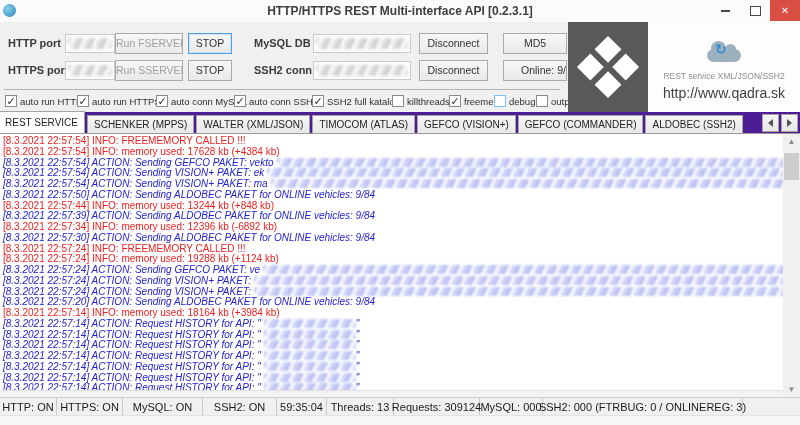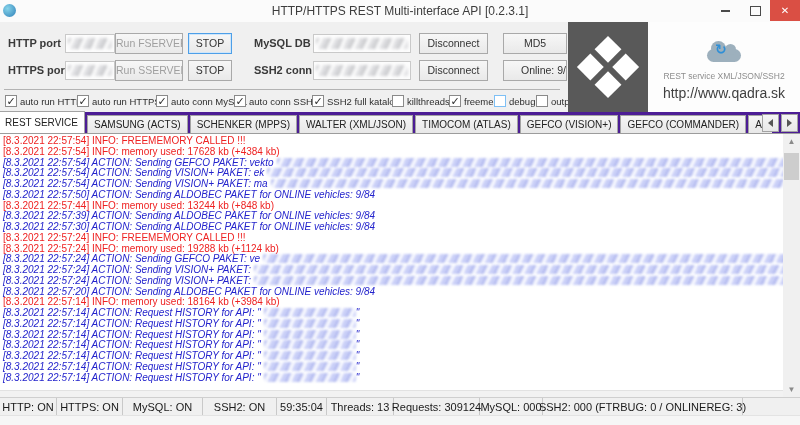--- a/index.html
+++ b/index.html
@@ -6,21 +6,21 @@
   body{
     width:800px;height:425px;position:relative;overflow:hidden;
     font-family:"Liberation Sans","DejaVu Sans",sans-serif;
     background:#f0f0f0;-webkit-font-smoothing:antialiased;
   }
   
   .titlebar{position:absolute;top:0;left:0;right:0;height:22px;background:#fbfbfb;border-bottom:1px solid #e6e6e6;}
   .app-icon{position:absolute;left:3px;top:4px;width:13px;height:13px;border-radius:50%;
     background:radial-gradient(circle at 35% 35%,#86d4ea,#2f7fb8);}
   .title-text{position:absolute;left:0;right:0;top:0;height:22px;line-height:22px;text-align:center;
-    font-size:12px;color:#3d3d3d;}
+    font-size:12px;color:#3d3d3d;font-weight:bold;}
   .win-btns{position:absolute;right:0;top:0;height:21px;display:flex;}
   .win-btn{width:30px;height:21px;display:flex;align-items:center;justify-content:center;}
   .glyph-min{width:9px;height:2px;background:#4a4a4a;}
   .glyph-max{width:9px;height:8px;border:1px solid #4a4a4a;background:transparent;}
   .btn-close{background:var(--close-red,#da4f44);}
   .btn-close span{color:#fff;font-size:10px;line-height:10px;}
   
   .toolbar{position:absolute;top:22px;left:0;width:568px;height:90px;background:#f0f0f0;}
   .tb-label{position:absolute;font-size:11px;font-weight:bold;color:#3a3a3a;white-space:nowrap;}
   .tb-input{position:absolute;height:19px;background:#fdfdfd;border:1px solid #c9c9c9;box-sizing:border-box;overflow:hidden;}
@@ -186,21 +186,20 @@
         <span class="refresh">↻</span>
       </div>
   </div>
   <div class="brand-sub">REST service XML/JSON/SSH2</div>
   <div class="brand-url">http://www.qadra.sk</div>
 </div>
 
 <div class="tabbar">
   <div class="tabs" id="tabs">
       <div class="tab active">REST SERVICE</div>
-      <div class="tab">SAMSUNG (ACTS)</div>
       <div class="tab">SCHENKER (MPPS)</div>
       <div class="tab">WALTER (XML/JSON)</div>
       <div class="tab">TIMOCOM (ATLAS)</div>
       <div class="tab">GEFCO (VISION+)</div>
       <div class="tab">GEFCO (COMMANDER)</div>
       <div class="tab">ALDOBEC (SSH2)</div>
     </div>
   <div class="tab-scroll">
     <div class="sbtn">
         <div class="arr arr-left"></div>
@@ -213,20 +212,21 @@
 
 <div class="log" id="log">
     <div class="line info"><span>[8.3.2021 22:57:54] </span><span>INFO: FREEMEMORY CALLED !!!</span></div>
     <div class="line info"><span>[8.3.2021 22:57:54] </span><span>INFO: memory used: 17628 kb (+4384 kb)</span></div>
     <div class="line action"><span>[8.3.2021 22:57:54] </span><span>ACTION: Sending GEFCO PAKET: vekto</span><span class="redact-blue" style="width: 520px;"></span></div>
     <div class="line action"><span>[8.3.2021 22:57:54] </span><span>ACTION: Sending VISION+ PAKET: ek</span><span class="redact-blue" style="width: 527px;"></span></div>
     <div class="line action"><span>[8.3.2021 22:57:54] </span><span>ACTION: Sending VISION+ PAKET: ma</span><span class="redact-blue" style="width: 523px;"></span></div>
     <div class="line action"><span>[8.3.2021 22:57:50] </span><span>ACTION: Sending ALDOBEC PAKET for ONLINE vehicles: 9/84</span></div>
     <div class="line info"><span>[8.3.2021 22:57:44] </span><span>INFO: memory used: 13244 kb (+848 kb)</span></div>
     <div class="line action"><span>[8.3.2021 22:57:39] </span><span>ACTION: Sending ALDOBEC PAKET for ONLINE vehicles: 9/84</span></div>
+    <div class="line info"><span>[8.3.2021 22:57:34] </span><span>INFO: memory used: 12396 kb (-6892 kb)</span></div>
     <div class="line action"><span>[8.3.2021 22:57:30] </span><span>ACTION: Sending ALDOBEC PAKET for ONLINE vehicles: 9/84</span></div>
     <div class="line info"><span>[8.3.2021 22:57:24] </span><span>INFO: FREEMEMORY CALLED !!!</span></div>
     <div class="line info"><span>[8.3.2021 22:57:24] </span><span>INFO: memory used: 19288 kb (+1124 kb)</span></div>
     <div class="line action"><span>[8.3.2021 22:57:24] </span><span>ACTION: Sending GEFCO PAKET: ve</span><span class="redact-blue" style="width: 537px;"></span></div>
     <div class="line action"><span>[8.3.2021 22:57:24] </span><span>ACTION: Sending VISION+ PAKET:</span><span class="redact-blue" style="width: 545px;"></span></div>
     <div class="line action"><span>[8.3.2021 22:57:24] </span><span>ACTION: Sending VISION+ PAKET:</span><span class="redact-blue" style="width: 545px;"></span></div>
     <div class="line action"><span>[8.3.2021 22:57:20] </span><span>ACTION: Sending ALDOBEC PAKET for ONLINE vehicles: 9/84</span></div>
     <div class="line info"><span>[8.3.2021 22:57:14] </span><span>INFO: memory used: 18164 kb (+3984 kb)</span></div>
     <div class="line action"><span>[8.3.2021 22:57:14] </span><span>ACTION: Request HISTORY for API: "</span><span class="redact-blue" style="width: 92px;"></span><span>"</span></div>
     <div class="line action"><span>[8.3.2021 22:57:14] </span><span>ACTION: Request HISTORY for API: "</span><span class="redact-blue" style="width: 92px;"></span><span>"</span></div>

